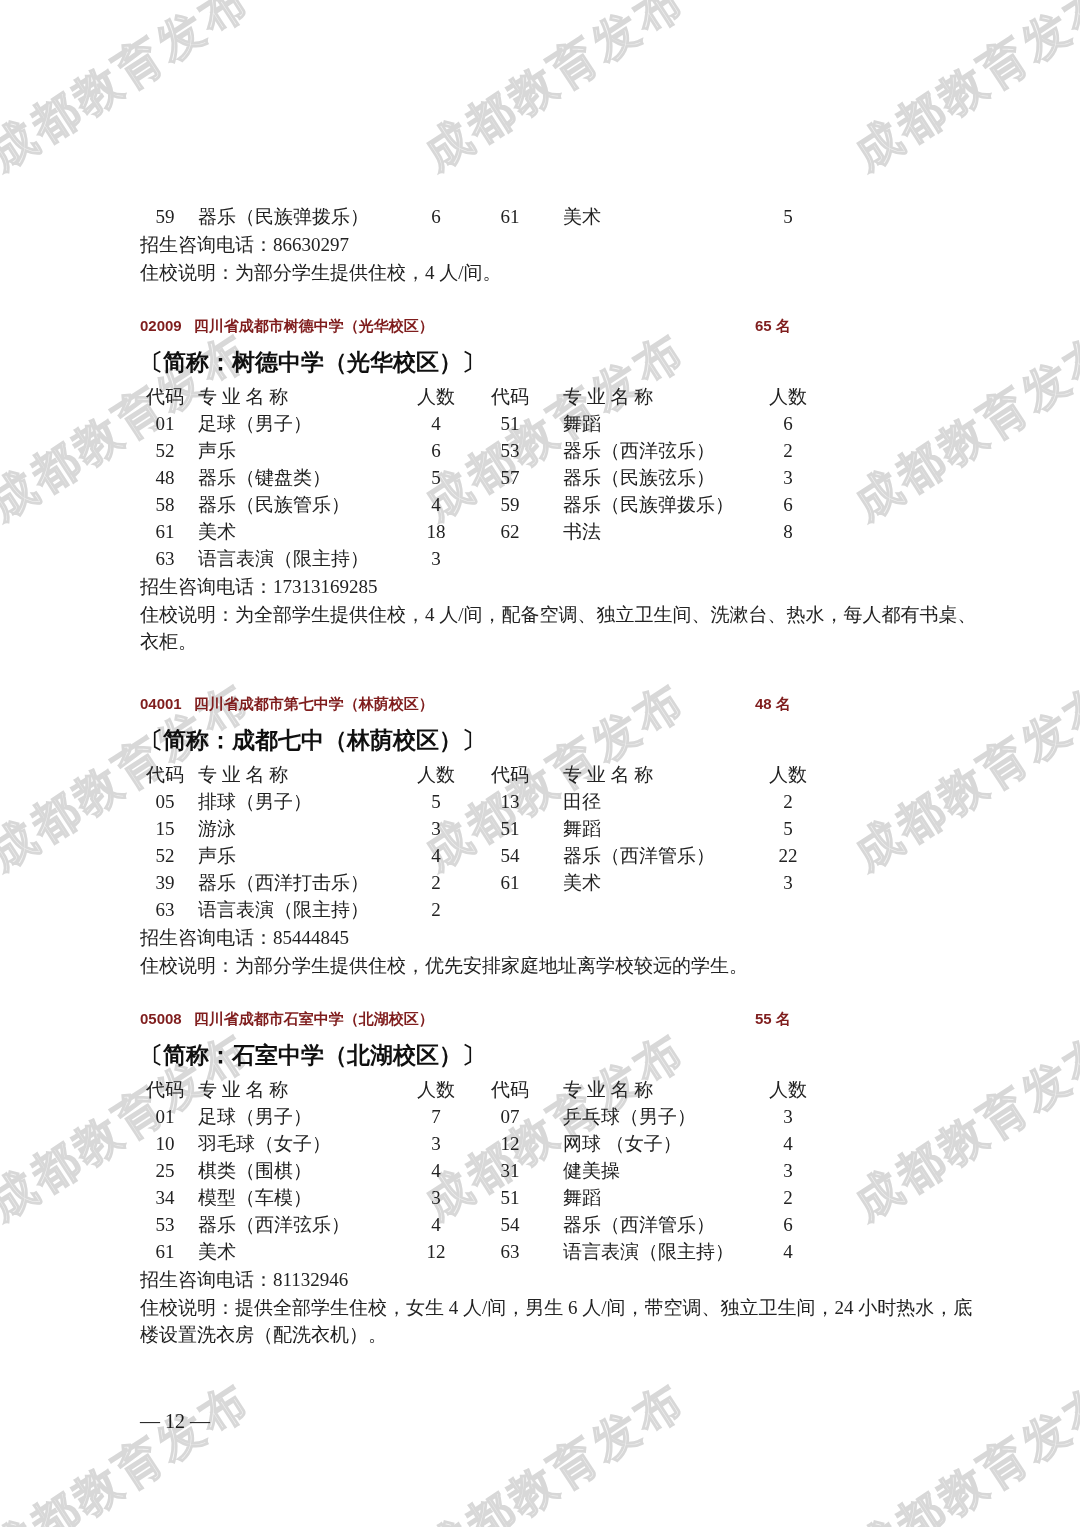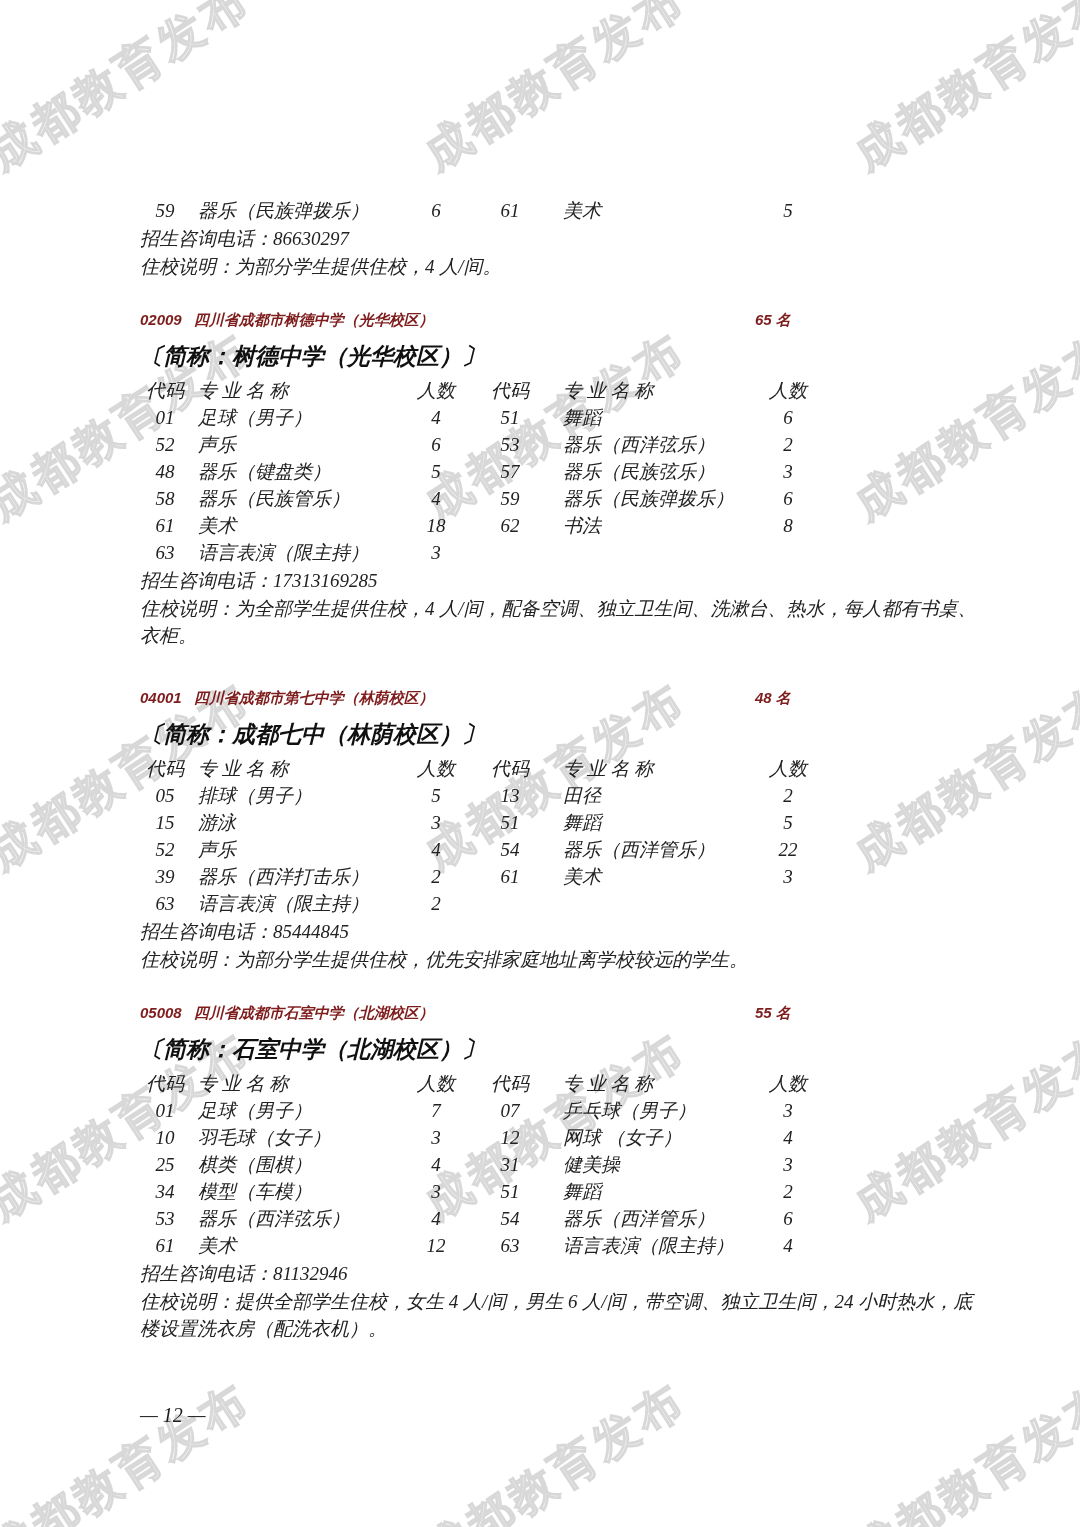--- a/index.html
+++ b/index.html
@@ -8,21 +8,21 @@
     font-family:"Liberation Serif","DejaVu Serif",serif;color:#222;
   }
   .wm-layer{position:absolute;left:0;top:0;width:1080px;height:1527px;z-index:0;pointer-events:none;overflow:hidden;}
   .wm{
     position:absolute;white-space:nowrap;
     font-family:"Liberation Sans","DejaVu Sans",sans-serif;font-weight:700;
     font-size:46px;letter-spacing:4px;
     color:#f5f5f5;-webkit-text-stroke:1.3px #d8d8d8;
     transform:rotate(-33deg);
   }
-  .content{position:absolute;left:140px;top:197px;width:845px;z-index:1;font-size:19px;line-height:27px;font-style:italic;}
+  .content{position:absolute;left:140px;top:203px;width:845px;z-index:1;font-size:19px;line-height:27px;}
   .spec-row,.table-header{display:flex;}
   .c1{width:50px;text-align:center;flex:none;}
   .c2{width:210px;margin-left:8px;flex:none;}
   .c3{width:56px;text-align:center;flex:none;}
   .c4{width:92px;text-align:center;flex:none;}
   .c5{width:190px;margin-left:7px;flex:none;}
   .c6{width:70px;text-align:center;flex:none;}
   .school-title{
     position:relative;margin-top:28px;
     font-family:"Liberation Sans","DejaVu Sans",sans-serif;font-weight:700;

